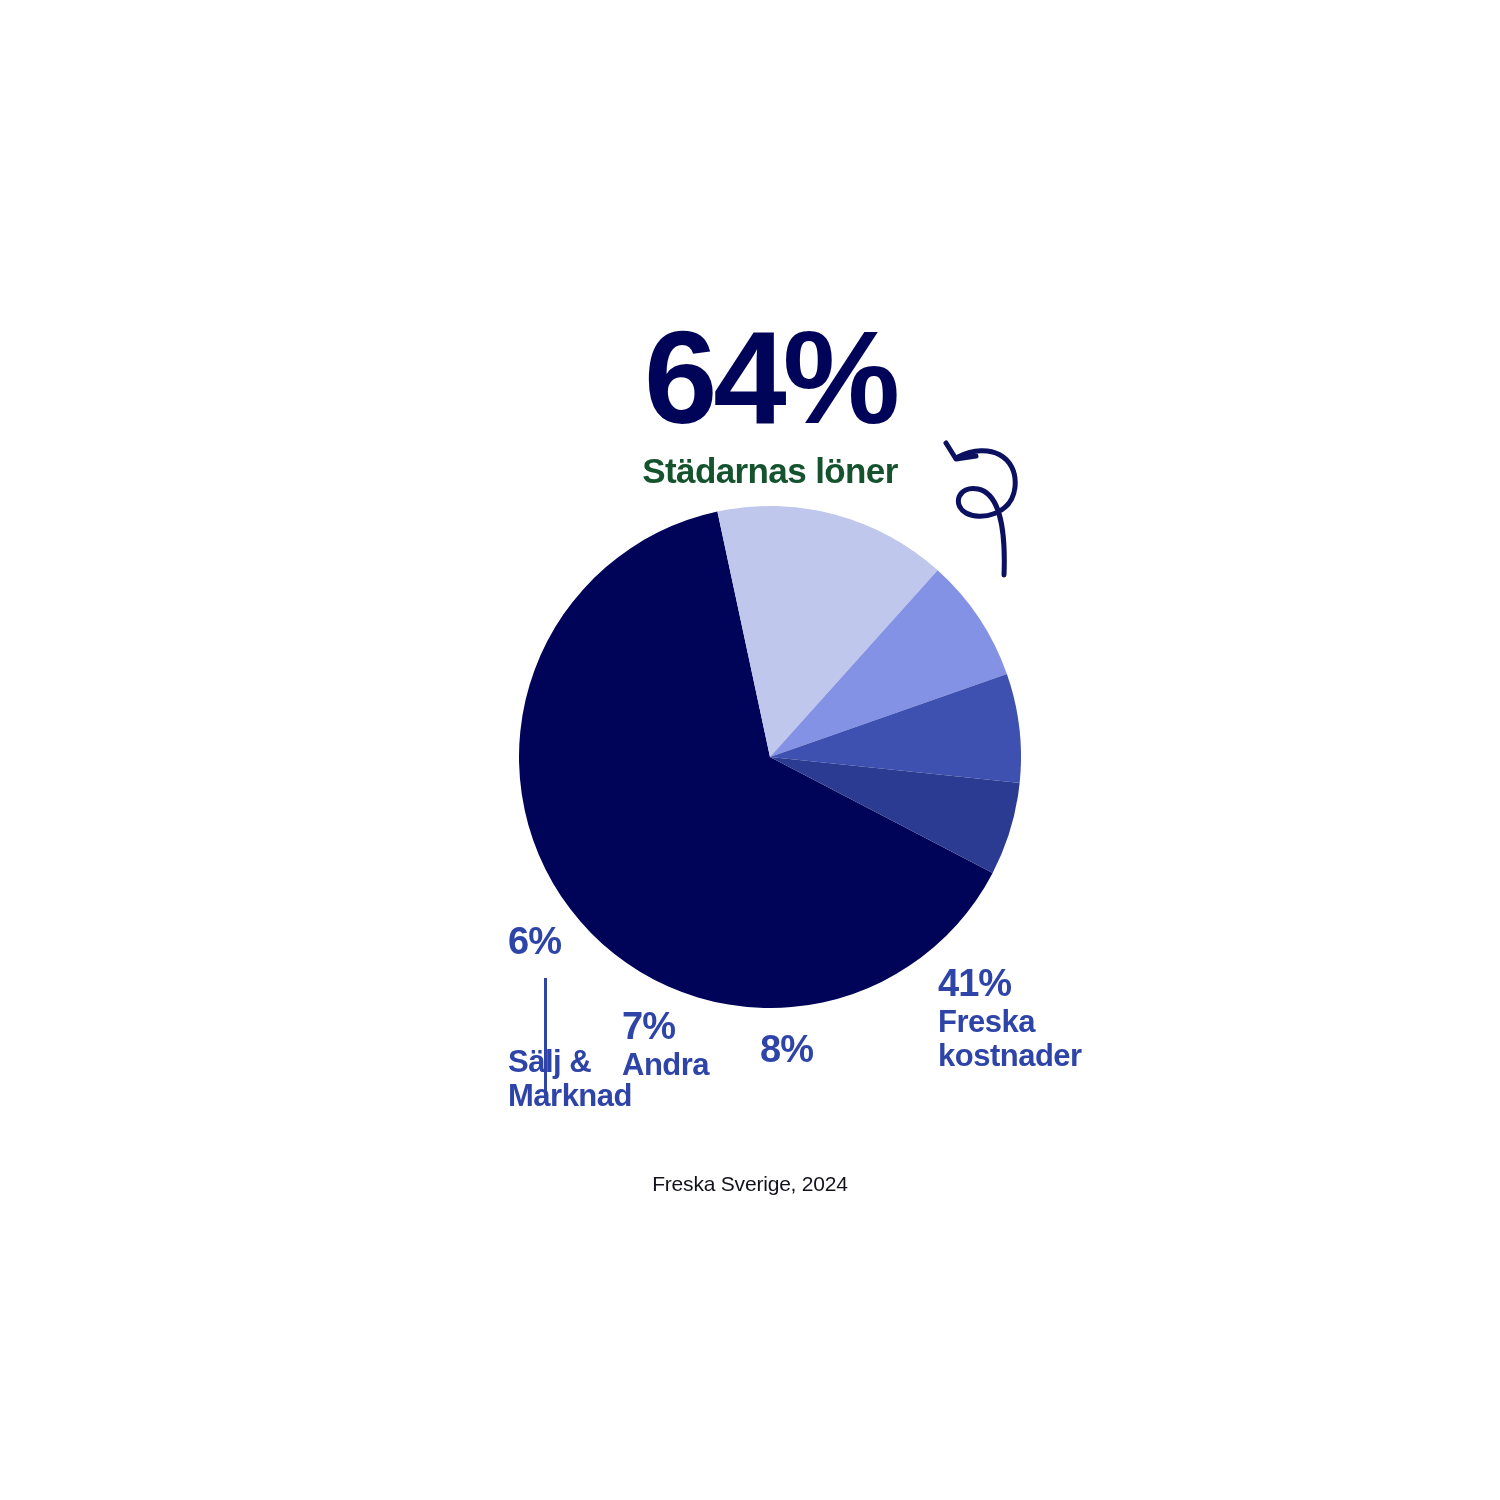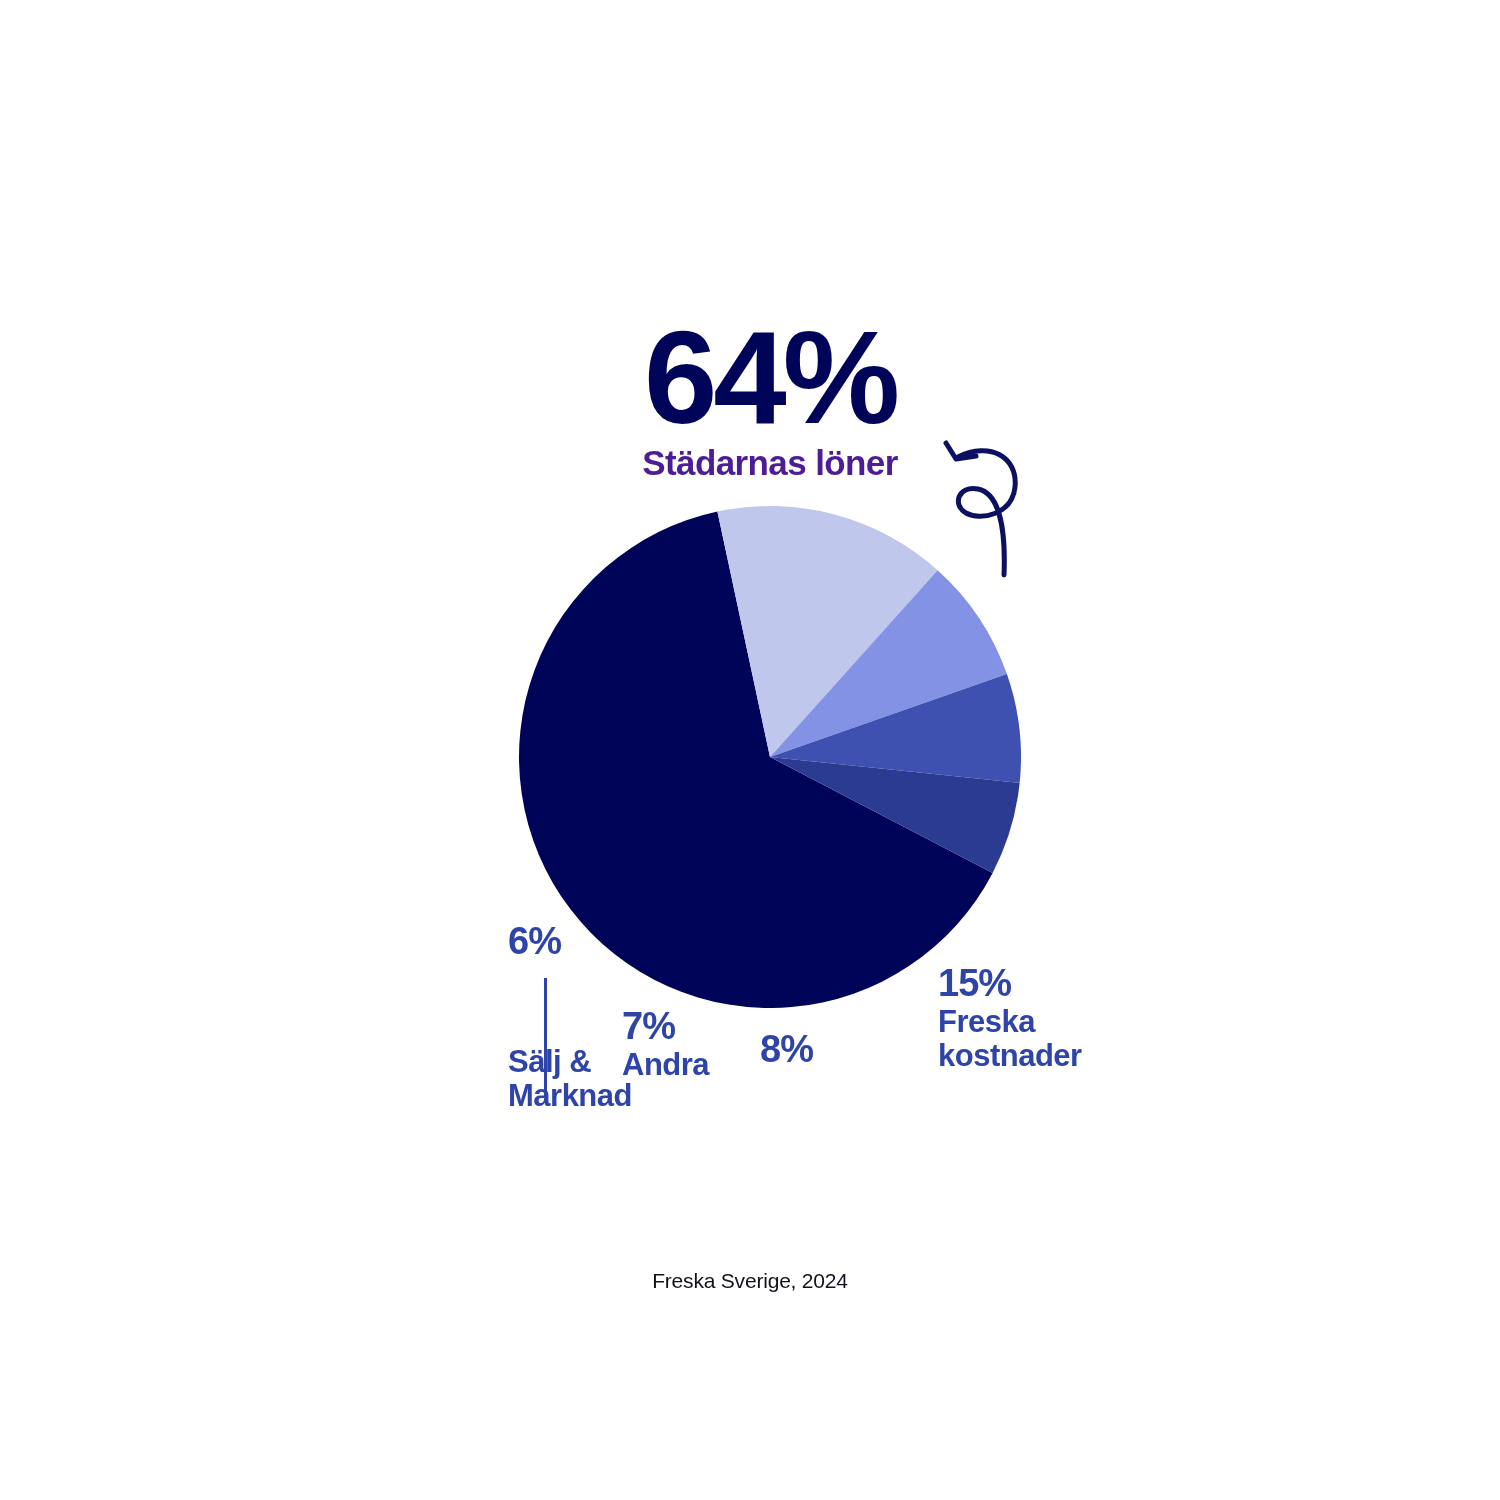--- a/index.html
+++ b/index.html
@@ -36,21 +36,22 @@
     line-height: 1.0;
     color: #000458;
     white-space: nowrap;
   }
   .headline-label {
     font-family: "Liberation Sans", sans-serif;
     font-size: 35px;
     font-weight: 700;
     letter-spacing: -0.6px;
     line-height: 1.1;
-    color: #4c1d95;
+    color: #14532d;
+    margin-top: 8px;
     white-space: nowrap;
   }
 
   
   .curly-arrow {
     position: absolute;
     left: 930px;
     top: 435px;
     width: 110px;
     height: 145px;
@@ -98,21 +99,21 @@
   }
 
   .callout-vinst      { left: 622px; top: 1005px; width: 190px; }
   .callout-support    { left: 760px; top: 1028px; width: 300px; }
   .callout-andra      { left: 938px; top: 962px;  width: 250px; }
 
   
   .source {
     position: absolute;
     left: 0;
-    top: 1269px;
+    top: 1172px;
     width: 1500px;
     text-align: center;
     font-family: "Liberation Sans", sans-serif;
     font-size: 21px;
     font-weight: 400;
     color: #12121c;
     letter-spacing: -0.2px;
   }
 </style>
 </head>
@@ -151,20 +152,20 @@
   <div class="callout callout-vinst">
     <span class="pct">7%</span>
     <span class="name">Andra</span>
   </div>
 
   <div class="callout callout-support">
     <span class="pct">8%</span>
   </div>
 
   <div class="callout callout-andra">
-    <span class="pct">15%</span>
+    <span class="pct">41%</span>
     <span class="name">Freska
 kostnader</span>
   </div>
 
   <div class="source">Freska Sverige, 2024</div>
 
 </div>
 
 </body></html>

